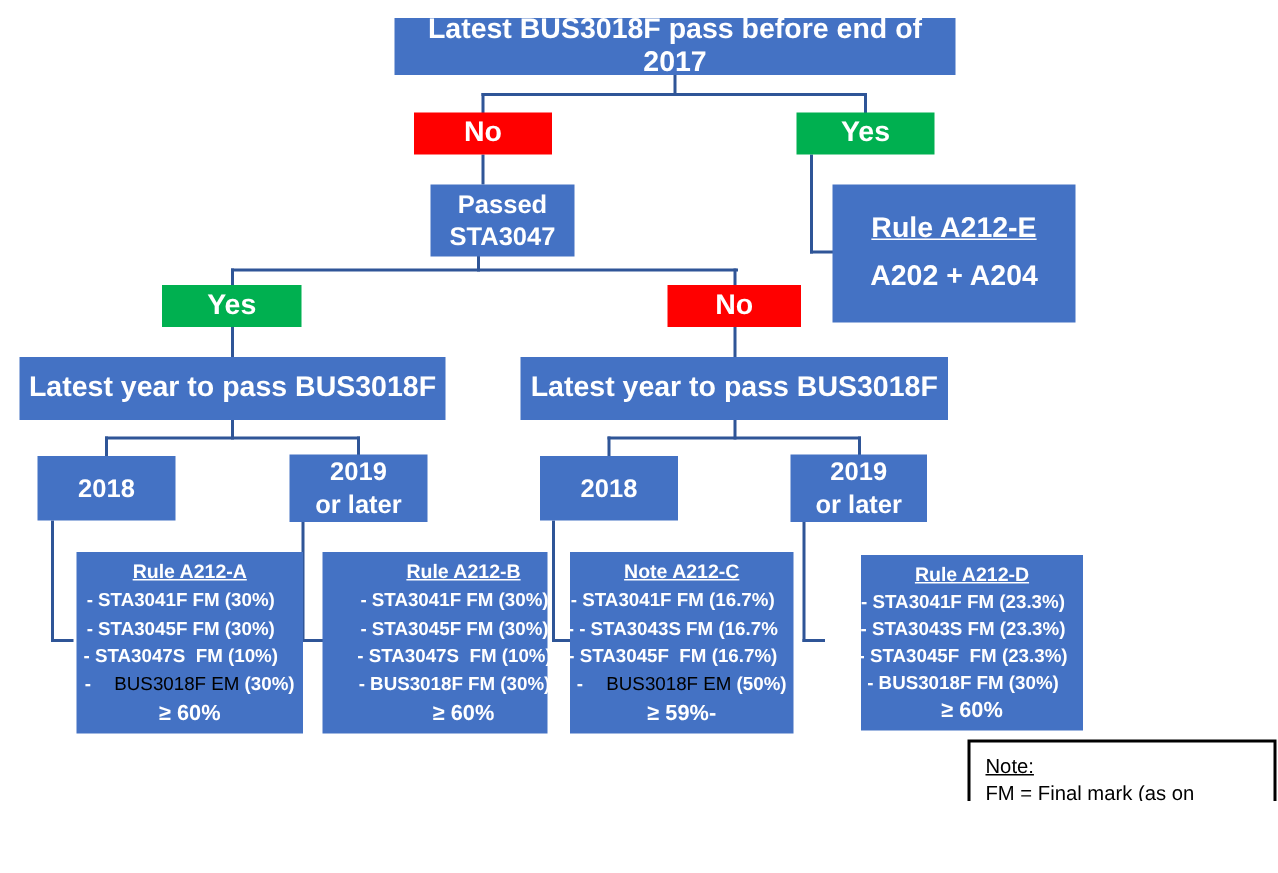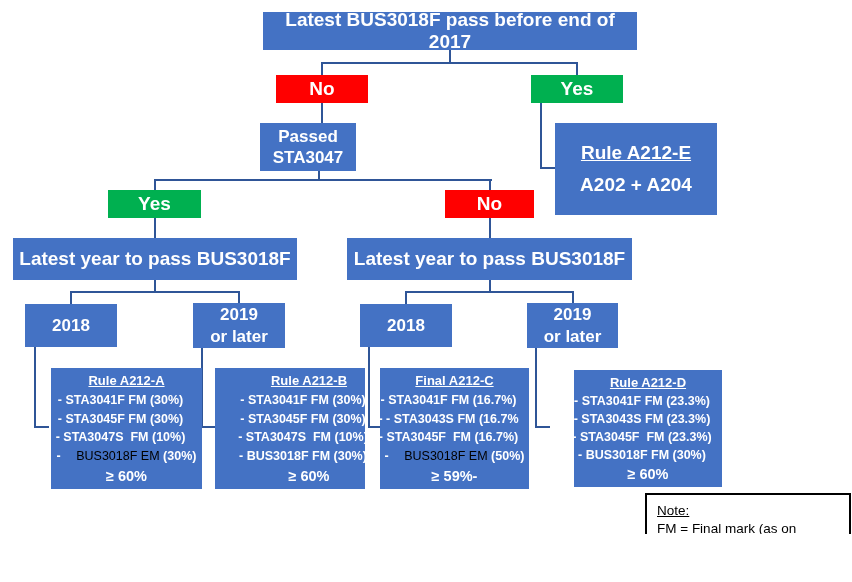--- a/index.html
+++ b/index.html
@@ -71,21 +71,21 @@
     <span>Latest BUS3018F pass before end of 2017</span>
   </div>
 
   <div class="box tag red" style="left:276px;top:75px;width:92px;height:28px;">
     <span>No</span>
   </div>
   <div class="box tag green" style="left:531px;top:75px;width:92px;height:28px;">
     <span>Yes</span>
   </div>
 
-  <div class="box small-decision" style="left:260px;top:123px;width:96px;height:48px;">
+  <div class="box small-decision" style="left:287px;top:123px;width:96px;height:48px;">
     <span>Passed</span>
     <span>STA3047</span>
   </div>
 
   <div class="box rule-e" style="left:555px;top:123px;width:162px;height:92px;">
     <span class="rule-e-title">Rule A212-E</span>
     <span class="rule-e-body">A202 + A204</span>
   </div>
 
   <div class="box tag green" style="left:108px;top:190px;width:93px;height:28px;">
@@ -129,21 +129,21 @@
   <div class="box rulebox" style="left:215px;top:368px;width:150px;height:121px;padding-left:40px;">
     <span class="rtitle">Rule A212-B</span>
     <span class="rline"><span>- STA3041F FM (30%)</span><span class="dk"></span><span></span></span>
     <span class="rline"><span>- STA3045F FM (30%)</span><span class="dk"></span><span></span></span>
     <span class="rline"><span>- STA3047S  FM (10%)</span><span class="dk"></span><span></span></span>
     <span class="rline"><span>- BUS3018F FM (30%)</span><span class="dk"></span><span></span></span>
     <span class="thr">≥ 60%</span>
   </div>
 
   <div class="box rulebox" style="left:380px;top:368px;width:149px;height:121px;">
-    <span class="rtitle">Final A212-C</span>
+    <span class="rtitle">Note A212-C</span>
     <span class="rline"><span>- STA3041F FM (16.7%)</span><span class="dk"></span><span></span></span>
     <span class="rline"><span>- - STA3043S FM (16.7%</span><span class="dk"></span><span></span></span>
     <span class="rline"><span>- STA3045F  FM (16.7%)</span><span class="dk"></span><span></span></span>
     <span class="rline"><span>- </span><span class="dk">BUS3018F EM</span><span> (50%)</span></span>
     <span class="thr">≥ 59%-</span>
   </div>
 
   <div class="box rulebox" style="left:574px;top:370px;width:148px;height:117px;">
     <span class="rtitle">Rule A212-D</span>
     <span class="rline"><span>- STA3041F FM (23.3%)</span><span class="dk"></span><span></span></span>

